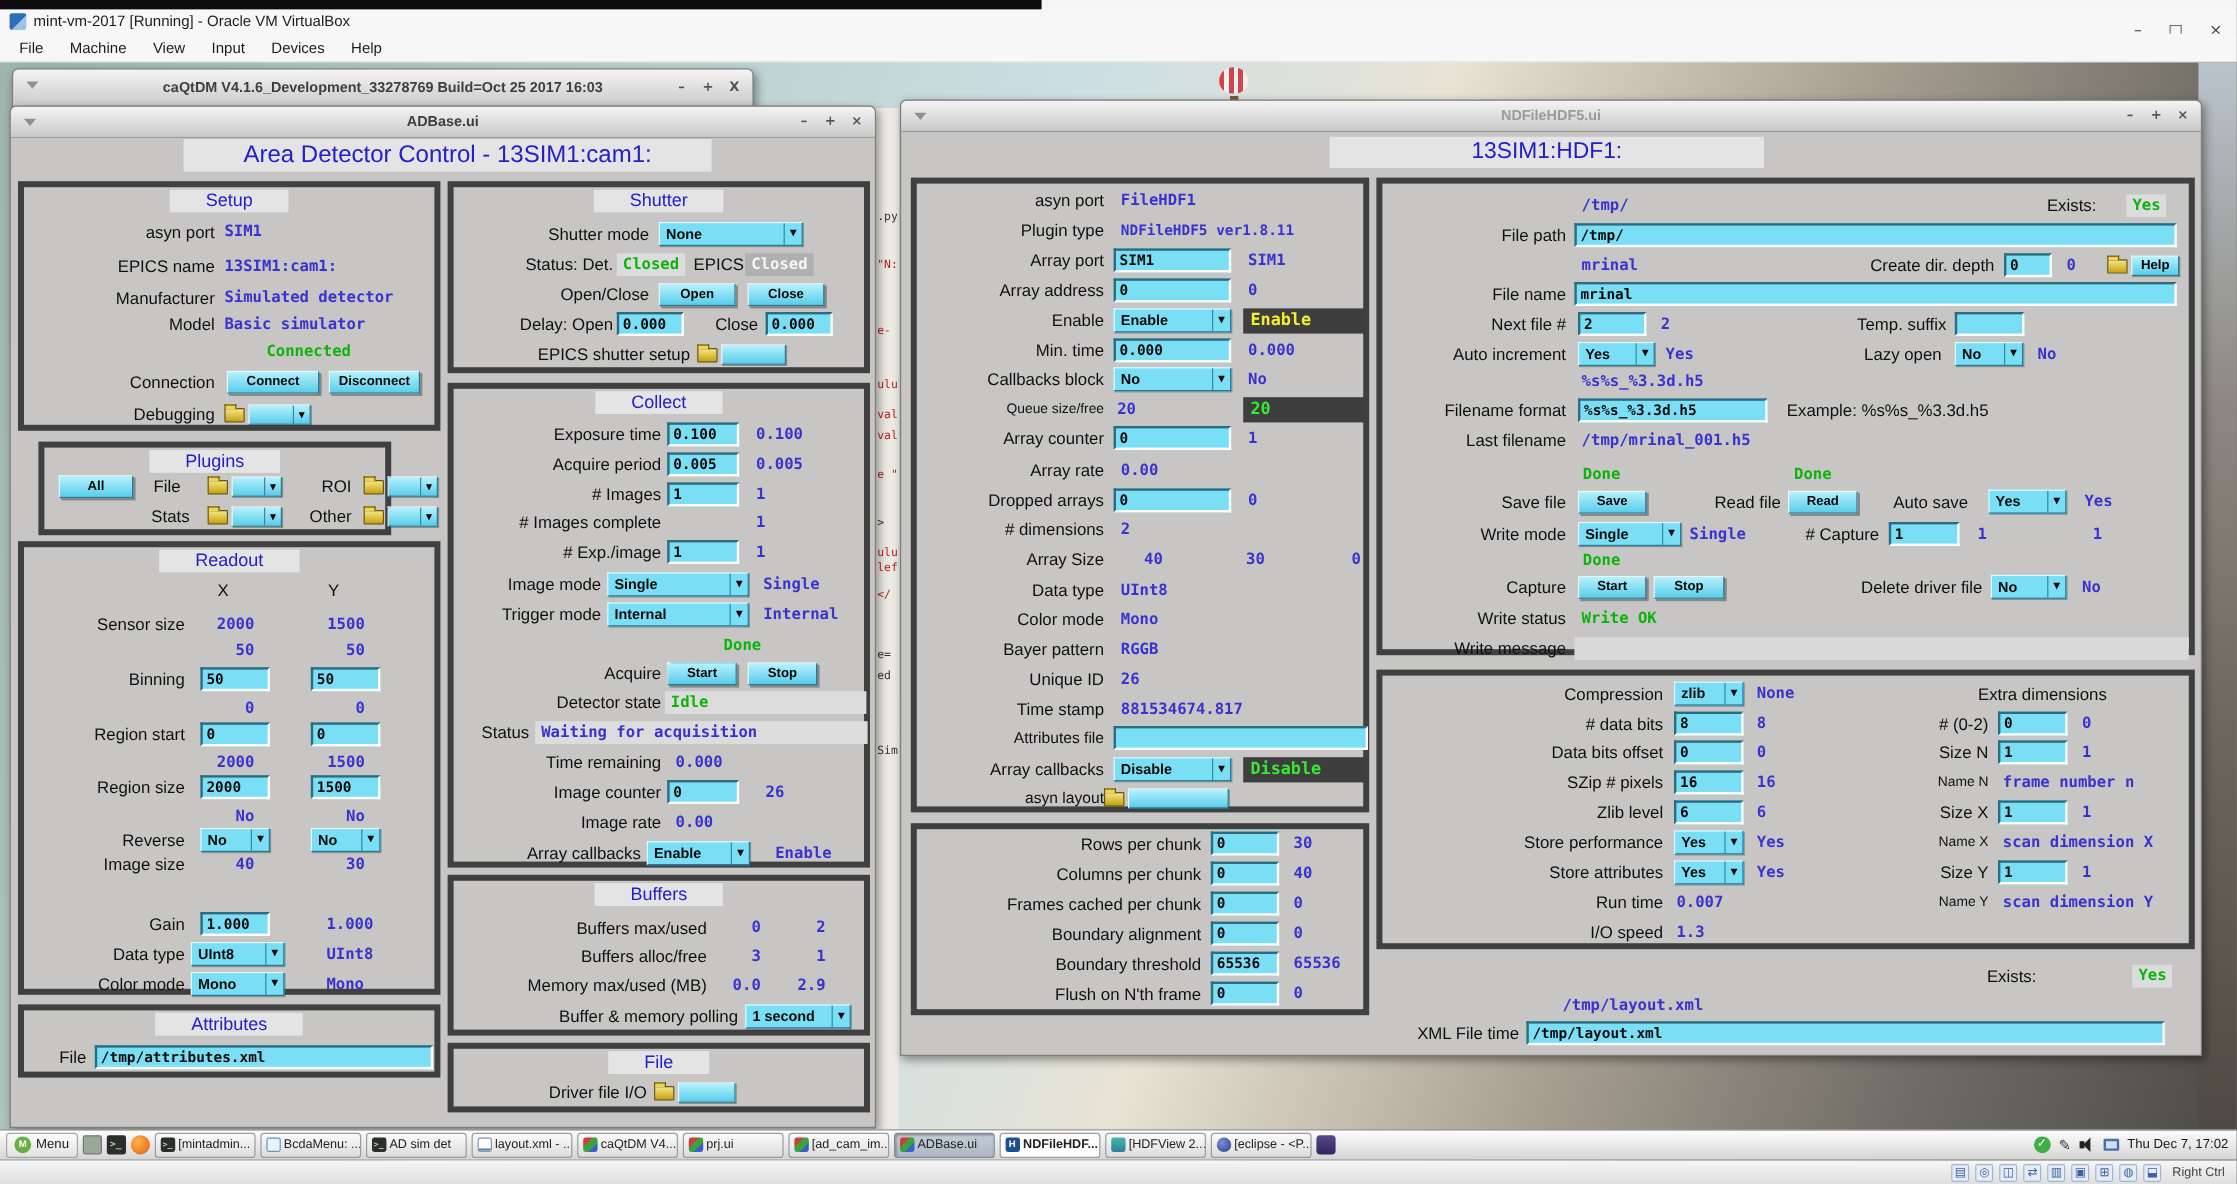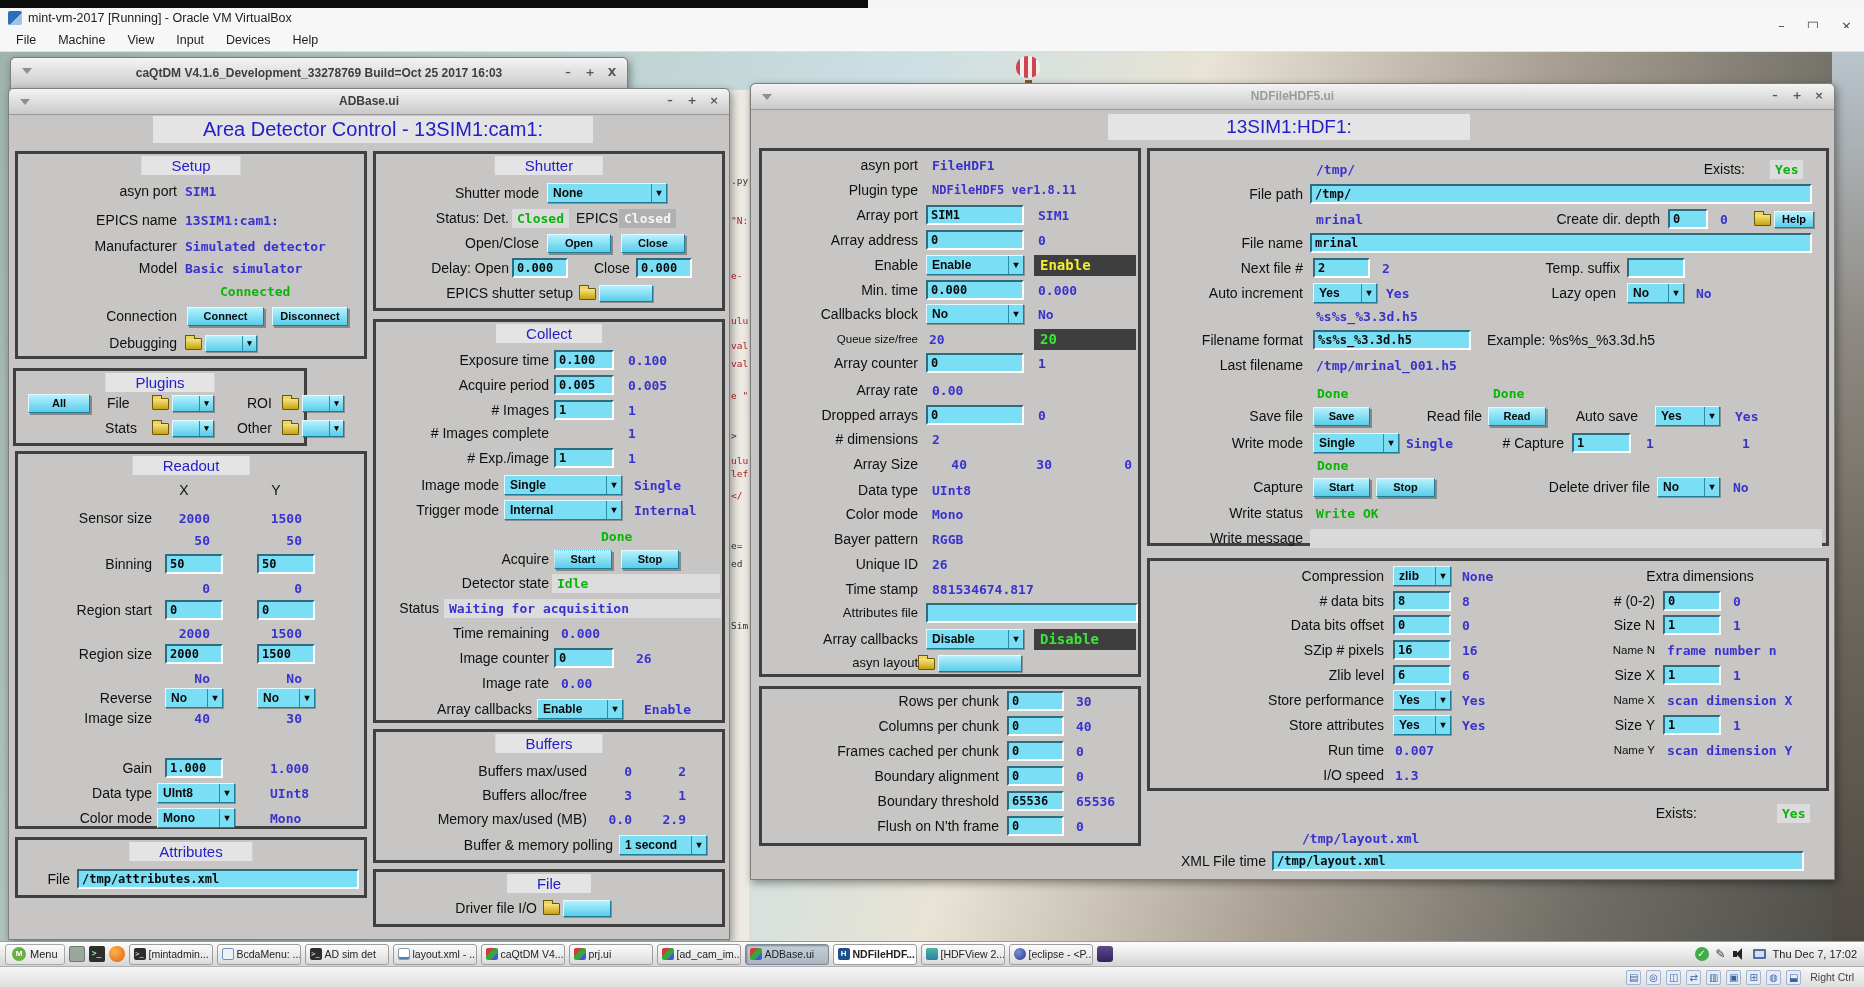--- a/index.html
+++ b/index.html
@@ -18,21 +18,21 @@
 .dd i{position:absolute;right:0;top:0;bottom:0;width:15px;border-left:1px solid #2d8ba6;font-style:normal;font-size:10px;line-height:18px;text-align:center}
 .dk{position:absolute;top:0;height:21px;background:#3e3e3e;color:#f2f02e;font:bold 14px "DejaVu Sans Mono",monospace;padding:2px 6px 0;white-space:nowrap}
 .dkg{color:#37e937}
 .pt{position:absolute;top:1px;height:19px;background:#dcdcdc;font:bold 13px "DejaVu Sans Mono",monospace;color:#3832cf;padding:2px 5px 0;white-space:nowrap}
 .ptg{background:#b0b0b0;color:#f6f6f6}
 .fold{display:inline-block;width:17px;height:12px;background:linear-gradient(#f6e482,#c7a30f);border:1px solid #6b5907;border-radius:1px;position:relative;flex:0 0 auto}
 .fold:before{content:"";position:absolute;left:-1px;top:-4px;width:8px;height:3px;background:#ecd45e;border:1px solid #6b5907;border-bottom:none}
 .fg{position:absolute;top:2px;display:flex;align-items:center;gap:3px}
 .cbar{height:17px;background:linear-gradient(#b5f1fd,#59cdea);border:1px solid;border-color:#e2faff #1f7d99 #1f7d99 #e2faff;box-shadow:1px 1px 0 rgba(60,60,60,.4);position:relative;font:bold 11px "Liberation Sans",sans-serif;text-align:center;line-height:14px}
 .cbar .ar{position:absolute;right:0;top:0;bottom:0;width:14px;border-left:1px solid #2d8ba6;font-size:9px;line-height:15px;text-align:center;font-style:normal}
-.gbox{position:absolute;border:3px solid #404040}
+.gbox{position:absolute;border:5px solid #404040}
 .gt{position:absolute;top:2px;left:50%;transform:translateX(-50%);background:#e4e4e4;color:#2320c8;font:15px "Liberation Sans",sans-serif;padding:1px 30px;white-space:nowrap;z-index:2}
 .bigh{position:absolute;background:#e4e4e4;color:#2320c8;text-align:center;font:20px "Liberation Sans",sans-serif}
 
 .win{position:absolute;background:#c7c6c4;border:1px solid #7e7e7e;border-radius:5px 5px 0 0;box-shadow:2px 3px 8px rgba(0,0,0,.4)}
 .tb{position:relative;height:26px;background:linear-gradient(#f4f4f4,#c9c9c9);border-bottom:1px solid #989898;border-radius:5px 5px 0 0}
 .tb .tt{position:absolute;left:0;right:0;top:5px;text-align:center;font:bold 12px "Liberation Sans",sans-serif;color:#3e3e3e}
 .tb.dim .tt{color:#9b9b9b}
 .tmen{position:absolute;left:11px;top:10px;width:0;height:0;border-left:5px solid transparent;border-right:5px solid transparent;border-top:6px solid #8f8f8f}
 .wc{position:absolute;right:7px;top:5px;display:flex;gap:6px}
 .wb{width:16px;height:15px;text-align:center;font:bold 11px "DejaVu Sans",sans-serif;color:#555;line-height:14px}
@@ -183,21 +183,21 @@
           <span class="lb" style="left:4px;width:155px">Debugging</span>
           <span class="fg" style="left:167px">
             <span class="fold"></span>
             <span class="cbar" style="width:52px">
               <span class="ar">▾</span>
             </span>
           </span>
         </div>
     </div>
 
-    <div class="gbox" style="left:4px;top:279px;width:294px;height:78px">
+    <div class="gbox" style="left:23px;top:279px;width:294px;height:78px">
       <span class="gt">Plugins</span>
       <div class="r" style="top:22px">
         <span class="cb" style="left:12px;width:62px">All</span>
         <span class="lb lbl" style="left:91px;width:30px">File</span>
         <span class="fg" style="left:136px">
             <span class="fold"></span>
             <span class="cbar" style="width:42px">
               <span class="ar">▾</span>
             </span>
           </span>

